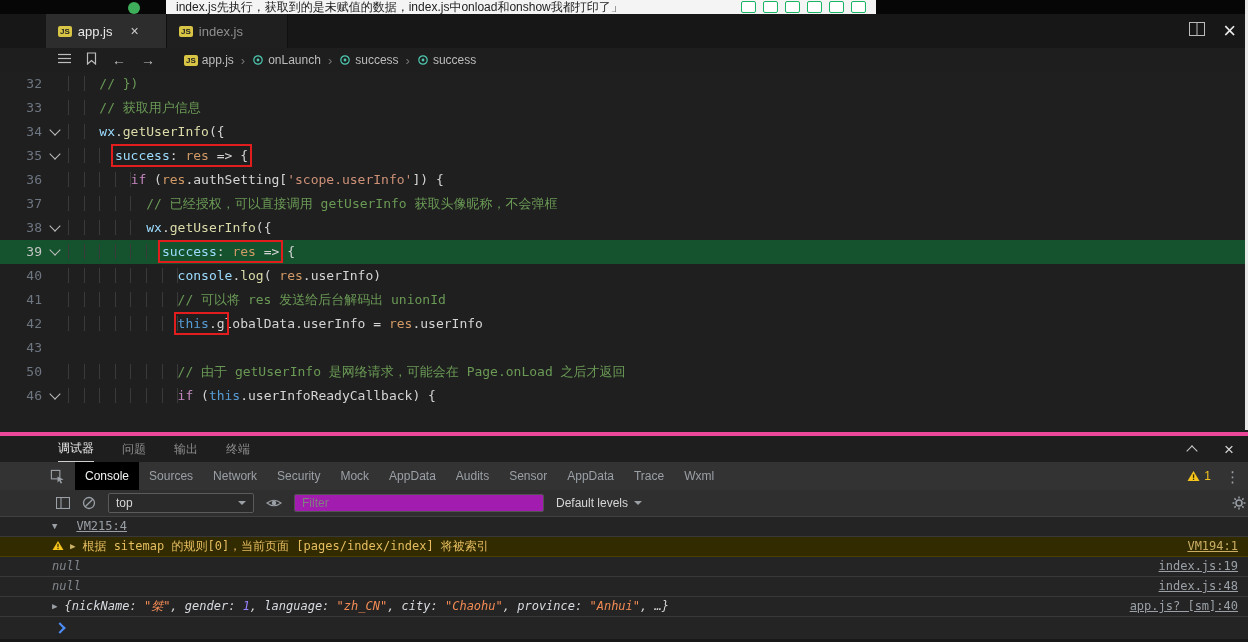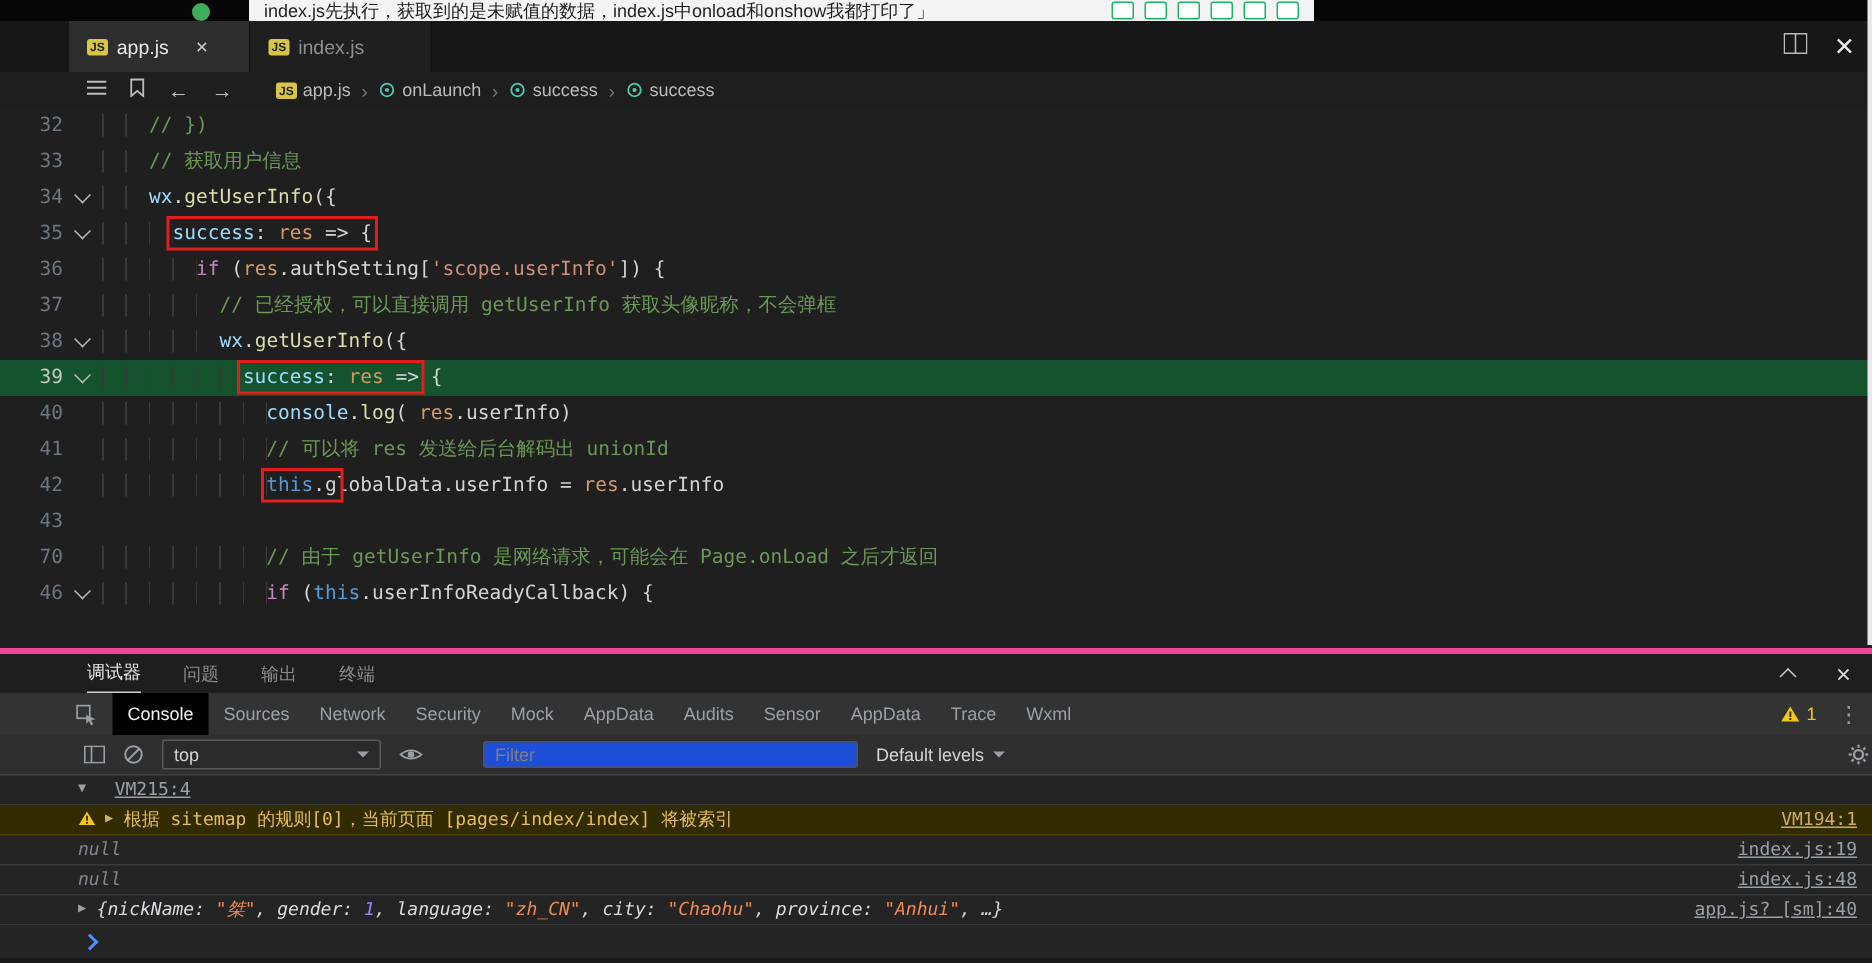--- a/index.html
+++ b/index.html
@@ -77,23 +77,23 @@
   .kebab{color:#9aa0a6;font-size:15px;line-height:15px;}
 
   
   .console-toolbar{height:26px;background:#2f2f2f;border-bottom:1px solid #404040;display:flex;
                    align-items:center;gap:12px;padding-left:56px;font-size:12px;color:#c7c7c7;position:relative;}
   .tool-ico{display:flex;align-items:center;}
   .ctx-dd{width:130px;height:18px;border:1px solid #5a5a5a;border-radius:2px;display:flex;align-items:center;
           justify-content:space-between;padding:0 7px;background:#2a2a2a;color:#d6d6d6;cursor:pointer;}
   .caret{border-left:4px solid transparent;border-right:4px solid transparent;border-top:4px solid #9aa0a6;
          display:inline-block;}
-  .filter-input{width:250px;height:18px;background:#1d4ed8;border:1px solid #525252;border-radius:2px;
+  .filter-input{width:250px;height:18px;background:#a21caf;border:1px solid #525252;border-radius:2px;
                 color:#dddddd;font-size:12px;padding:0 7px;outline:none;box-sizing:border-box;
-                font-family:"Liberation Sans",sans-serif;margin-left:28px;}
+                font-family:"Liberation Sans",sans-serif;}
   .filter-input::placeholder{color:#7f7f7f;}
   .levels{display:flex;align-items:center;gap:6px;color:#d6d6d6;cursor:pointer;}
   .toolbar-gear{position:absolute;right:2px;top:6px;}
 
   
   .console-rows{background:#242424;font-family:"DejaVu Sans Mono","Liberation Mono",monospace;font-size:12px;}
   .crow{display:flex;align-items:flex-start;padding:2px 10px 2px 52px;border-bottom:1px solid #383838;
         line-height:15px;color:#dfe1e5;min-height:15px;}
   .crow .msg{flex:1;word-break:break-all;}
   .crow .msg b{color:#eceef0;font-weight:bold;}
@@ -271,21 +271,21 @@
         <span class="ln">42</span>
         <span class="fold"></span>
         <span class="ct"><span class="ind">              </span><span class="redbox"><span class="c-this">this</span><span class="c-fg">.g</span></span><span class="c-fg">lobalData</span><span class="c-fg">.</span><span class="c-fg">userInfo</span><span class="c-fg"> = </span><span class="c-param">res</span><span class="c-fg">.</span><span class="c-fg">userInfo</span></span>
       </div>
       <div class="cl">
         <span class="ln">43</span>
         <span class="fold"></span>
         <span class="ct"></span>
       </div>
       <div class="cl">
-        <span class="ln">70</span>
+        <span class="ln">50</span>
         <span class="fold"></span>
         <span class="ct"><span class="ind">              </span><span class="c-com">// 由于 getUserInfo 是网络请求，可能会在 Page.onLoad 之后才返回</span></span>
       </div>
       <div class="cl">
         <span class="ln">46</span>
         <span class="fold">
           <i class="chev"></i>
         </span>
         <span class="ct"><span class="ind">              </span><span class="c-kw">if</span><span class="c-fg"> (</span><span class="c-this">this</span><span class="c-fg">.</span><span class="c-fg">userInfoReadyCallback</span><span class="c-fg">) {</span></span>
       </div>

